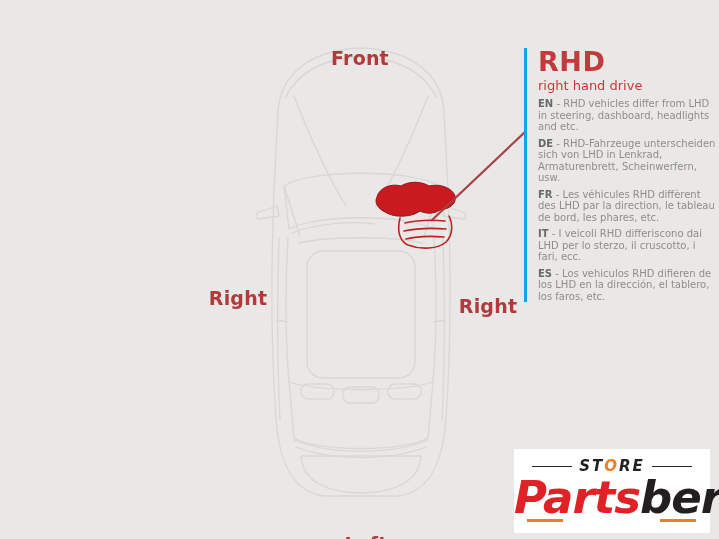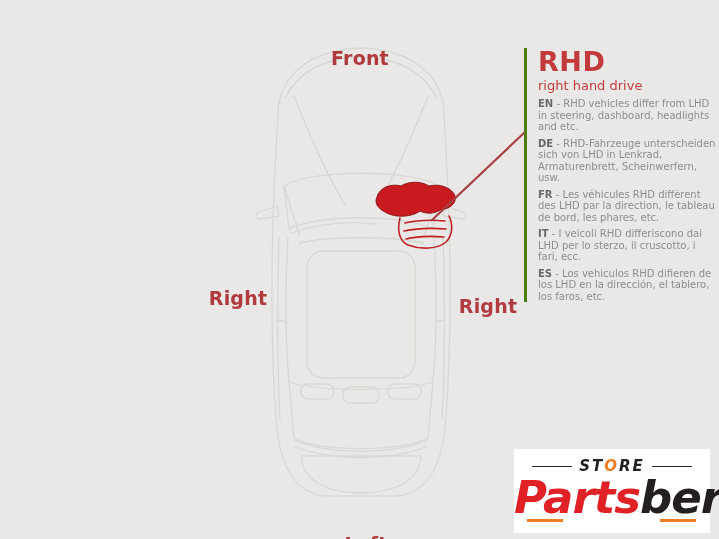--- a/index.html
+++ b/index.html
@@ -13,21 +13,21 @@
     position:absolute;color:#b03a3d;font-weight:bold;font-size:19px;
     transform:translateX(-50%);white-space:nowrap;letter-spacing:.2px;margin-top:30px;
   }
   #front-label{left:360px;top:17px;}
   #left-label{left:238px;top:257px;}
   #right-label{left:488px;top:265px;}
   #rear-label{left:366px;top:503px;}
 
   .rhd-panel{
     position:absolute;left:524px;top:48px;width:178px;
-    border-left:3px solid #4d7c0f;padding-left:11px;box-sizing:content-box;
+    border-left:3px solid #0ea5e9;padding-left:11px;box-sizing:content-box;
   }
   .rhd-title{font-size:27px;line-height:1;font-weight:bold;color:#c23a3c;letter-spacing:.5px;}
   .rhd-subtitle{font-size:13px;font-weight:normal;color:#c23a3c;margin-top:3px;}
   .rhd-item{font-size:10px;line-height:11.5px;color:#8e8d8b;margin-top:5px;}
   .rhd-item b{color:#69686a;font-weight:bold;}
   .rhd-item:first-of-type{margin-top:9px;}
 
   .logo-box{
     position:absolute;left:514px;top:449px;width:196px;height:84px;background:#ffffff;
   }

